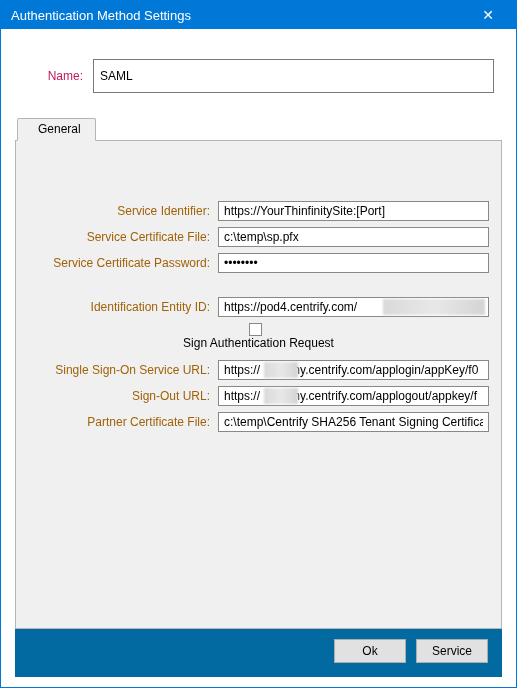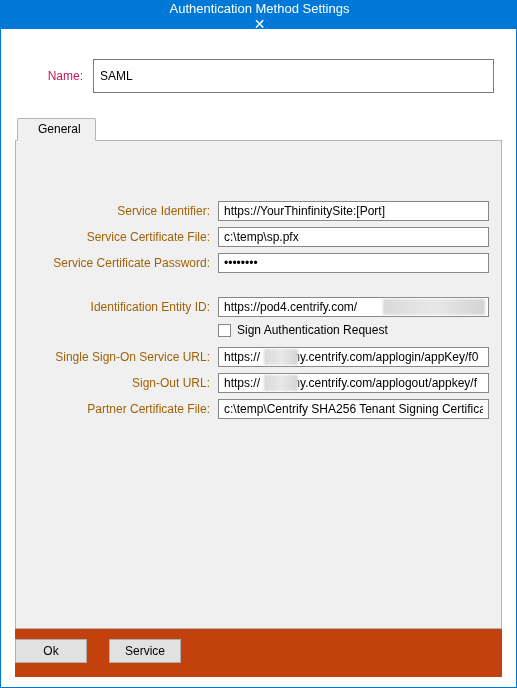--- a/index.html
+++ b/index.html
@@ -17,21 +17,20 @@
     overflow: hidden;
   }
   .titlebar {
     background: #0078d7;
     color: #fff;
     height: 28px;
     display: flex;
     align-items: center;
     padding: 0 8px 0 10px;
     font-size: 13px;
-    flex-direction: column;
   }
   .titlebar .title { flex: 1; }
   .titlebar .close {
     width: 40px;
     height: 28px;
     display: flex;
     align-items: center;
     justify-content: center;
     font-size: 14px;
     cursor: pointer;
@@ -119,35 +118,36 @@
     padding: 1px 5px;
     font-family: inherit;
     font-size: 12px;
     color: #000;
   }
   .gap { height: 18px; }
   .chk-row {
     display: flex;
     align-items: center;
     margin: 6px 0 10px 0;
+    flex-direction: column;
   }
   .chk-row .spacer { width: 190px; }
   .chk {
     width: 13px; height: 13px;
     border: 1px solid #888;
     background: #fff;
     margin-right: 6px;
     display: inline-block;
   }
   .footer {
     display: flex;
-    justify-content: flex-start;
+    justify-content: flex-end;
     padding: 10px 14px 14px 0;
-    gap: 22px;
-    background: #c2410c;
+    gap: 10px;
+    background: #0369a1;
   }
   button.dlg {
     min-width: 72px;
     height: 24px;
     background: #e1e1e1;
     border: 1px solid #adadad;
     font-family: inherit;
     font-size: 12px;
     color: #000;
     cursor: pointer;

